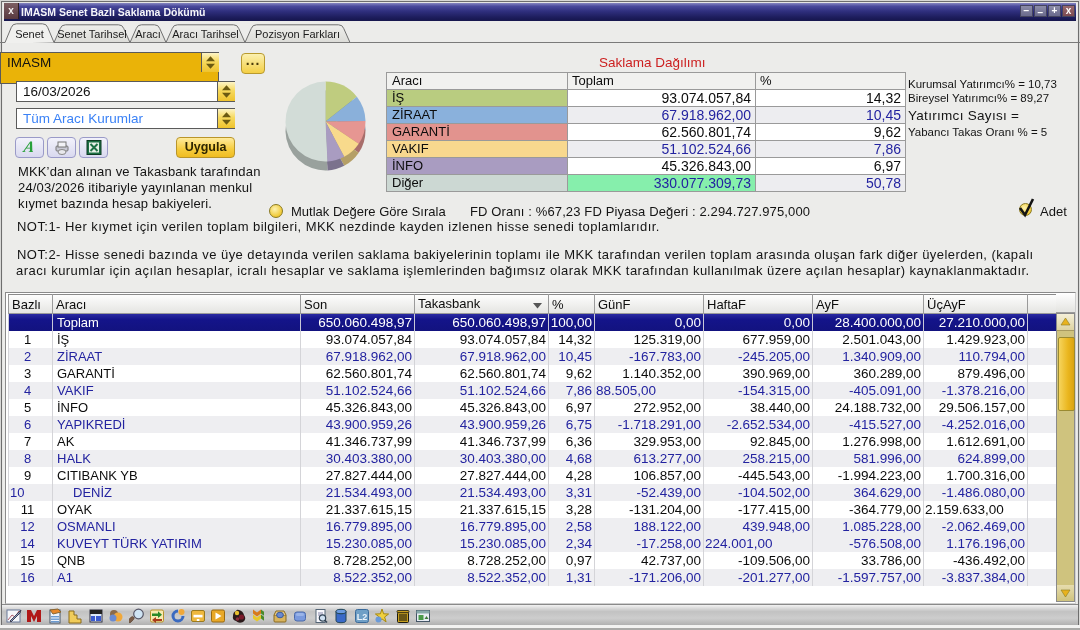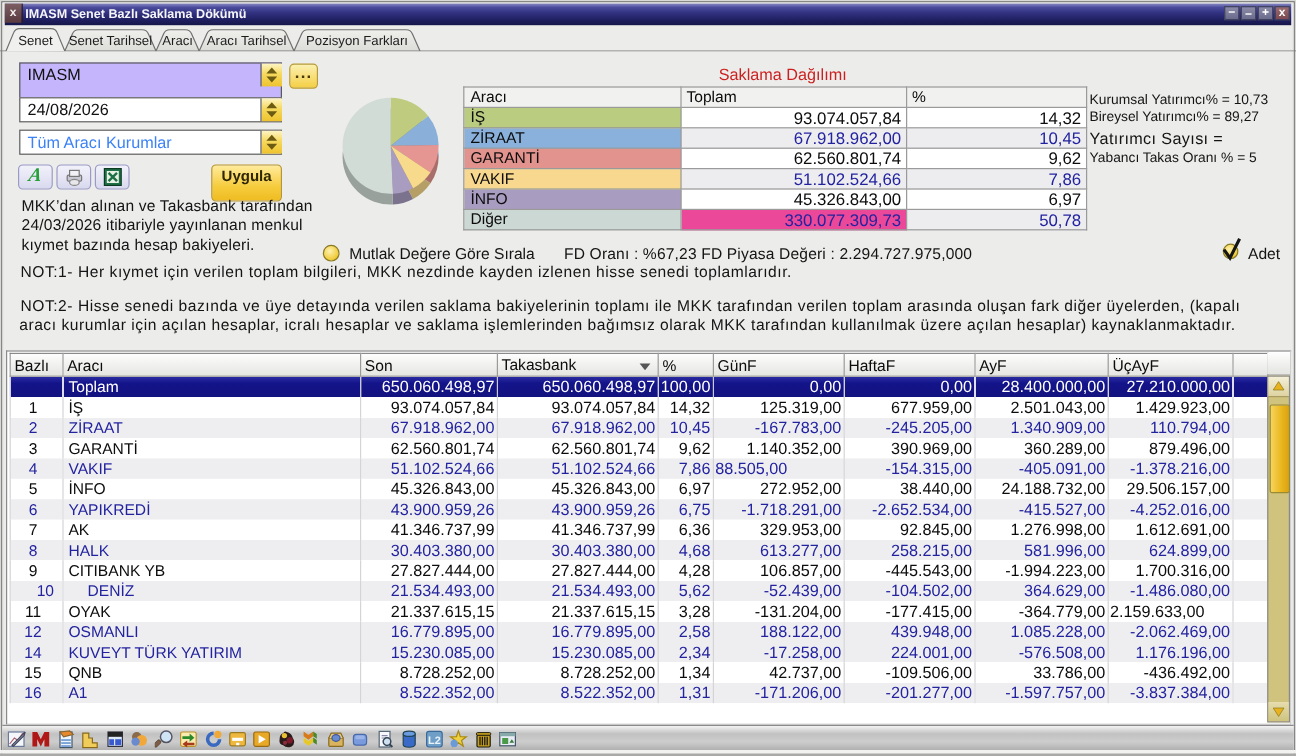--- a/index.html
+++ b/index.html
@@ -23,29 +23,29 @@
     <path d="M245,19.5 L251.3,5.4 Q252.5,1.8 256.5,1.8 L338.5,1.8 Q342.5,1.8 343.7,5.4 L350,19.5" fill="url(#tg)" stroke="#6f6f6f" stroke-width="1"></path>
     <line x1="0" y1="19.5" x2="1080" y2="19.5" stroke="#7a7a7a" stroke-width="1"></line>
     <path d="M5,19.5 L11.3,4.4 Q12.5,0.8 16.5,0.8 L42.5,0.8 Q46.5,0.8 47.7,4.4 L54,19.5 L5,20.6 Z" fill="#f0f0ee"></path>
     <path d="M5,19.5 L11.3,4.4 Q12.5,0.8 16.5,0.8 L42.5,0.8 Q46.5,0.8 47.7,4.4 L54,19.5" fill="none" stroke="#6f6f6f" stroke-width="1"></path>
     <text x="29.5" y="14.5" font-size="11" text-anchor="middle" fill="#1c1c1c" font-family="Liberation Sans,sans-serif">Senet</text>
     <text x="92.0" y="14.5" font-size="11" text-anchor="middle" fill="#1c1c1c" font-family="Liberation Sans,sans-serif">Senet Tarihsel</text>
     <text x="148.0" y="14.5" font-size="11" text-anchor="middle" fill="#1c1c1c" font-family="Liberation Sans,sans-serif">Aracı</text>
     <text x="205.5" y="14.5" font-size="11" text-anchor="middle" fill="#1c1c1c" font-family="Liberation Sans,sans-serif">Aracı Tarihsel</text>
     <text x="297.5" y="14.5" font-size="11" text-anchor="middle" fill="#1c1c1c" font-family="Liberation Sans,sans-serif">Pozisyon Farkları</text>
   </svg>
-<div style="position:absolute;left:16px;top:52px;width:219px;height:32px;background:#c4b5fd;border:1px solid #5a5a5a;box-sizing:border-box">
+<div style="position:absolute;left:0;top:52px;width:219px;height:32px;background:#eab308;border:1px solid #5a5a5a;box-sizing:border-box">
     <div style="position:absolute;left:6px;top:0;line-height:19px;font-size:13.5px;color:#111">IMASM</div>
     <div style="position:absolute;left:200px;top:0px;width:17px;height:19px;background:linear-gradient(#fdf4c5,#f6d95e 45%,#efc32e);border-left:1px solid #5a5a5a"><svg width="17" height="19" viewBox="0 0 17 19">
         <path d="M8.5,3.2 L13,8.2 L4,8.2 Z" fill="#6b5a12"></path>
         <path d="M8.5,15.8 L13,10.8 L4,10.8 Z" fill="#6b5a12"></path>
       </svg></div>
   </div>
 <div style="position:absolute;left:16px;top:81px;width:219px;height:21px;background:#fff;border:1px solid #5a5a5a;box-sizing:border-box">
-    <div style="position:absolute;left:6px;top:0;line-height:19px;font-size:13.5px;color:#111">24/08/2026</div>
+    <div style="position:absolute;left:6px;top:0;line-height:19px;font-size:13.5px;color:#111">16/03/2026</div>
     <div style="position:absolute;left:200px;top:0px;width:17px;height:19px;background:linear-gradient(#fdf4c5,#f6d95e 45%,#efc32e);border-left:1px solid #5a5a5a"><svg width="17" height="19" viewBox="0 0 17 19">
         <path d="M8.5,3.2 L13,8.2 L4,8.2 Z" fill="#6b5a12"></path>
         <path d="M8.5,15.8 L13,10.8 L4,10.8 Z" fill="#6b5a12"></path>
       </svg></div>
   </div>
 <div style="position:absolute;left:16px;top:108px;width:219px;height:21px;background:#fff;border:1px solid #5a5a5a;box-sizing:border-box">
     <div style="position:absolute;left:6px;top:0;line-height:19px;font-size:13.5px;color:#3b82f6">Tüm Aracı Kurumlar</div>
     <div style="position:absolute;left:200px;top:0px;width:17px;height:19px;background:linear-gradient(#fdf4c5,#f6d95e 45%,#efc32e);border-left:1px solid #5a5a5a"><svg width="17" height="19" viewBox="0 0 17 19">
         <path d="M8.5,3.2 L13,8.2 L4,8.2 Z" fill="#6b5a12"></path>
         <path d="M8.5,15.8 L13,10.8 L4,10.8 Z" fill="#6b5a12"></path>
@@ -56,21 +56,21 @@
 <div style="position:absolute;left:47px;top:137px;width:29px;height:21px;border-radius:4px;background:linear-gradient(#f2f2fb,#d9d9ef);border:1px solid #9a9ac8;box-sizing:border-box;text-align:center"><svg width="20" height="19" viewBox="0 0 20 19">
       <rect x="4" y="8" width="12" height="5" rx="1" fill="#c8c8d4" stroke="#777"></rect>
       <rect x="6" y="4" width="8" height="5" fill="#f2f2f6" stroke="#777"></rect>
       <ellipse cx="10" cy="14" rx="4" ry="2.5" fill="#e8e8ec" stroke="#888"></ellipse>
     </svg></div>
 <div style="position:absolute;left:79px;top:137px;width:29px;height:21px;border-radius:4px;background:linear-gradient(#f2f2fb,#d9d9ef);border:1px solid #9a9ac8;box-sizing:border-box;text-align:center"><svg width="20" height="19" viewBox="0 0 20 19">
       <rect x="3" y="2.5" width="14" height="14" fill="#1e7145" stroke="#0c3a22"></rect>
       <rect x="5" y="4.5" width="10" height="10" fill="#e8f0e8"></rect>
       <path d="M6.5,6 l7,7 M13.5,6 l-7,7" stroke="#1e7145" stroke-width="2"></path>
     </svg></div>
-<div style="position:absolute;left:176px;top:137px;width:59px;height:31px;border-radius:4px;background:linear-gradient(#ffeb9c,#f6cc3d 60%,#efbc22);border:1px solid #b9952a;box-sizing:border-box;color:#2e2600;font-size:12.5px;text-align:center;line-height:19px;font-weight:bold">Uygula</div>
+<div style="position:absolute;left:176px;top:137px;width:59px;height:21px;border-radius:4px;background:linear-gradient(#ffeb9c,#f6cc3d 60%,#efbc22);border:1px solid #b9952a;box-sizing:border-box;color:#2e2600;font-size:12.5px;text-align:center;line-height:19px;font-weight:bold">Uygula</div>
 <div class="t" style="left:18px;top:164px;white-space:normal;width:252px;line-height:15.8px;font-size:13px;letter-spacing:0.15px;color:#141414">MKK’dan alınan ve Takasbank tarafından 24/03/2026 itibariyle yayınlanan menkul kıymet bazında hesap bakiyeleri.</div>
 <svg style="position:absolute;left:281px;top:77px" width="90" height="100" viewBox="0 0 90 100">
     <g transform="translate(0,9)">
       <path d="M44.5,44.5 L44.50,4.50 A40,40 0 0 1 75.83,19.63 Z" fill="#8b955d"></path>
       <path d="M44.5,44.5 L75.83,19.63 A40,40 0 0 1 84.50,43.92 Z" fill="#65809f"></path>
       <path d="M44.5,44.5 L84.50,43.92 A40,40 0 0 1 77.74,66.75 Z" fill="#a86e6b"></path>
       <path d="M44.5,44.5 L77.74,66.75 A40,40 0 0 1 63.22,79.85 Z" fill="#b59f66"></path>
       <path d="M44.5,44.5 L63.22,79.85 A40,40 0 0 1 46.46,84.45 Z" fill="#7b728d"></path>
       <path d="M44.5,44.5 L46.46,84.45 A40,40 0 1 1 44.50,4.50 Z" fill="#99a19d"></path>
     </g>
@@ -114,21 +114,21 @@
         <td style="background:#ededf0;border:1px solid #9a9a9a;text-align:right;padding:0 4px 0 0;height:16px;line-height:16px;font-size:14px">51.102.524,66</td>
         <td style="background:#ededf0;border:1px solid #9a9a9a;text-align:right;padding:0 4px 0 0;height:16px;line-height:16px;font-size:14px">7,86</td>
       </tr>
       <tr style="color:#0c0c0c">
         <td style="background:#a99cc1;border:1px solid #9a9a9a;padding:0 0 0 5px;height:16px;line-height:16px;color:#0c0c0c">İNFO</td>
         <td style="background:#fff;border:1px solid #9a9a9a;text-align:right;padding:0 4px 0 0;height:16px;line-height:16px;font-size:14px">45.326.843,00</td>
         <td style="background:#fff;border:1px solid #9a9a9a;text-align:right;padding:0 4px 0 0;height:16px;line-height:16px;font-size:14px">6,97</td>
       </tr>
       <tr style="color:#2323a0">
         <td style="background:#ccd8d3;border:1px solid #9a9a9a;padding:0 0 0 5px;height:16px;line-height:16px;color:#0c0c0c">Diğer</td>
-        <td style="background:#ec4899;border:1px solid #9a9a9a;text-align:right;padding:0 4px 0 0;height:16px;line-height:16px;font-size:14px">330.077.309,73</td>
+        <td style="background:#86efac;border:1px solid #9a9a9a;text-align:right;padding:0 4px 0 0;height:16px;line-height:16px;font-size:14px">330.077.309,73</td>
         <td style="background:#ededf0;border:1px solid #9a9a9a;text-align:right;padding:0 4px 0 0;height:16px;line-height:16px;font-size:14px">50,78</td>
       </tr>
     </tbody>
   </table>
 <div class="t" style="left:908px;top:78px;font-size:11.5px">Kurumsal Yatırımcı% = 10,73</div>
 <div class="t" style="left:908px;top:92px;font-size:11.5px">Bireysel Yatırımcı% = 89,27</div>
 <div class="t" style="left:908px;top:108px;font-size:13.5px;letter-spacing:0.3px">Yatırımcı Sayısı =</div>
 <div class="t" style="left:908px;top:126px;font-size:11.5px">Yabancı Takas Oranı % = 5</div>
 <div style="position:absolute;left:269px;top:204px;width:14px;height:14px;border-radius:50%;background:radial-gradient(circle at 40% 35%,#fdf2b0,#f0c935 70%,#d9a912);border:1px solid #8a7a22;box-sizing:border-box"></div>
 <div class="t" style="left:291px;top:204px;font-size:13px">Mutlak Değere Göre Sırala</div>
@@ -284,25 +284,25 @@
         <td style="border-left:1px solid #d4d4d8;border-right:1px solid #d4d4d8;text-align:right;padding-right:2px;overflow:hidden;white-space:nowrap">27.827.444,00</td>
         <td style="border-left:1px solid #d4d4d8;border-right:1px solid #d4d4d8;text-align:right;padding-right:2px;overflow:hidden;white-space:nowrap">27.827.444,00</td>
         <td style="border-left:1px solid #d4d4d8;border-right:1px solid #d4d4d8;text-align:right;padding-right:2px;overflow:hidden;white-space:nowrap">4,28</td>
         <td style="border-left:1px solid #d4d4d8;border-right:1px solid #d4d4d8;text-align:right;padding-right:2px;overflow:hidden;white-space:nowrap">106.857,00</td>
         <td style="border-left:1px solid #d4d4d8;border-right:1px solid #d4d4d8;text-align:right;padding-right:2px;overflow:hidden;white-space:nowrap">-445.543,00</td>
         <td style="border-left:1px solid #d4d4d8;border-right:1px solid #d4d4d8;text-align:right;padding-right:2px;overflow:hidden;white-space:nowrap">-1.994.223,00</td>
         <td style="border-left:1px solid #d4d4d8;border-right:1px solid #d4d4d8;text-align:right;padding-right:2px;overflow:hidden;white-space:nowrap">1.700.316,00</td>
         <td style="border-left:1px solid #d4d4d8;border-right:1px solid #d4d4d8;text-align:right;padding-right:2px;overflow:hidden;white-space:nowrap"></td>
       </tr>
       <tr style="height:17px;background:#eeeef1;color:#2323a0">
-        <td style="border-left:1px solid #d4d4d8;border-right:1px solid #d4d4d8;text-align:right;padding-right:7px;font-size:13px;overflow:hidden;white-space:nowrap">10</td>
+        <td style="border-left:1px solid #d4d4d8;border-right:1px solid #d4d4d8;text-align:left;padding-right:7px;font-size:13px;overflow:hidden;white-space:nowrap">10</td>
         <td style="border-left:1px solid #d4d4d8;border-right:1px solid #d4d4d8;text-align:left;padding-left:20px;font-size:13px;overflow:hidden;white-space:nowrap">DENİZ</td>
         <td style="border-left:1px solid #d4d4d8;border-right:1px solid #d4d4d8;text-align:right;padding-right:2px;overflow:hidden;white-space:nowrap">21.534.493,00</td>
         <td style="border-left:1px solid #d4d4d8;border-right:1px solid #d4d4d8;text-align:right;padding-right:2px;overflow:hidden;white-space:nowrap">21.534.493,00</td>
-        <td style="border-left:1px solid #d4d4d8;border-right:1px solid #d4d4d8;text-align:right;padding-right:2px;overflow:hidden;white-space:nowrap">5,62</td>
+        <td style="border-left:1px solid #d4d4d8;border-right:1px solid #d4d4d8;text-align:right;padding-right:2px;overflow:hidden;white-space:nowrap">3,31</td>
         <td style="border-left:1px solid #d4d4d8;border-right:1px solid #d4d4d8;text-align:right;padding-right:2px;overflow:hidden;white-space:nowrap">-52.439,00</td>
         <td style="border-left:1px solid #d4d4d8;border-right:1px solid #d4d4d8;text-align:right;padding-right:2px;overflow:hidden;white-space:nowrap">-104.502,00</td>
         <td style="border-left:1px solid #d4d4d8;border-right:1px solid #d4d4d8;text-align:right;padding-right:2px;overflow:hidden;white-space:nowrap">364.629,00</td>
         <td style="border-left:1px solid #d4d4d8;border-right:1px solid #d4d4d8;text-align:right;padding-right:2px;overflow:hidden;white-space:nowrap">-1.486.080,00</td>
         <td style="border-left:1px solid #d4d4d8;border-right:1px solid #d4d4d8;text-align:right;padding-right:2px;overflow:hidden;white-space:nowrap"></td>
       </tr>
       <tr style="height:17px;background:#fff;color:#0c0c0c">
         <td style="border-left:1px solid #d4d4d8;border-right:1px solid #d4d4d8;text-align:center;padding-right:7px;font-size:13px;overflow:hidden;white-space:nowrap">11</td>
         <td style="border-left:1px solid #d4d4d8;border-right:1px solid #d4d4d8;text-align:left;padding-left:4px;font-size:13px;overflow:hidden;white-space:nowrap">OYAK</td>
         <td style="border-left:1px solid #d4d4d8;border-right:1px solid #d4d4d8;text-align:right;padding-right:2px;overflow:hidden;white-space:nowrap">21.337.615,15</td>
@@ -326,31 +326,31 @@
         <td style="border-left:1px solid #d4d4d8;border-right:1px solid #d4d4d8;text-align:right;padding-right:2px;overflow:hidden;white-space:nowrap">-2.062.469,00</td>
         <td style="border-left:1px solid #d4d4d8;border-right:1px solid #d4d4d8;text-align:right;padding-right:2px;overflow:hidden;white-space:nowrap"></td>
       </tr>
       <tr style="height:17px;background:#eeeef1;color:#2323a0">
         <td style="border-left:1px solid #d4d4d8;border-right:1px solid #d4d4d8;text-align:center;padding-right:7px;font-size:13px;overflow:hidden;white-space:nowrap">14</td>
         <td style="border-left:1px solid #d4d4d8;border-right:1px solid #d4d4d8;text-align:left;padding-left:4px;font-size:13px;overflow:hidden;white-space:nowrap">KUVEYT TÜRK YATIRIM</td>
         <td style="border-left:1px solid #d4d4d8;border-right:1px solid #d4d4d8;text-align:right;padding-right:2px;overflow:hidden;white-space:nowrap">15.230.085,00</td>
         <td style="border-left:1px solid #d4d4d8;border-right:1px solid #d4d4d8;text-align:right;padding-right:2px;overflow:hidden;white-space:nowrap">15.230.085,00</td>
         <td style="border-left:1px solid #d4d4d8;border-right:1px solid #d4d4d8;text-align:right;padding-right:2px;overflow:hidden;white-space:nowrap">2,34</td>
         <td style="border-left:1px solid #d4d4d8;border-right:1px solid #d4d4d8;text-align:right;padding-right:2px;overflow:hidden;white-space:nowrap">-17.258,00</td>
-        <td style="border-left:1px solid #d4d4d8;border-right:1px solid #d4d4d8;text-align:right;padding-right:2px;overflow:hidden;white-space:nowrap">224.001,00</td>
+        <td style="border-left:1px solid #d4d4d8;border-right:1px solid #d4d4d8;padding-right:2px;overflow:hidden;white-space:nowrap">224.001,00</td>
         <td style="border-left:1px solid #d4d4d8;border-right:1px solid #d4d4d8;text-align:right;padding-right:2px;overflow:hidden;white-space:nowrap">-576.508,00</td>
         <td style="border-left:1px solid #d4d4d8;border-right:1px solid #d4d4d8;text-align:right;padding-right:2px;overflow:hidden;white-space:nowrap">1.176.196,00</td>
         <td style="border-left:1px solid #d4d4d8;border-right:1px solid #d4d4d8;text-align:right;padding-right:2px;overflow:hidden;white-space:nowrap"></td>
       </tr>
       <tr style="height:17px;background:#fff;color:#0c0c0c">
         <td style="border-left:1px solid #d4d4d8;border-right:1px solid #d4d4d8;text-align:center;padding-right:7px;font-size:13px;overflow:hidden;white-space:nowrap">15</td>
         <td style="border-left:1px solid #d4d4d8;border-right:1px solid #d4d4d8;text-align:left;padding-left:4px;font-size:13px;overflow:hidden;white-space:nowrap">QNB</td>
         <td style="border-left:1px solid #d4d4d8;border-right:1px solid #d4d4d8;text-align:right;padding-right:2px;overflow:hidden;white-space:nowrap">8.728.252,00</td>
         <td style="border-left:1px solid #d4d4d8;border-right:1px solid #d4d4d8;text-align:right;padding-right:2px;overflow:hidden;white-space:nowrap">8.728.252,00</td>
-        <td style="border-left:1px solid #d4d4d8;border-right:1px solid #d4d4d8;text-align:right;padding-right:2px;overflow:hidden;white-space:nowrap">1,34</td>
+        <td style="border-left:1px solid #d4d4d8;border-right:1px solid #d4d4d8;text-align:right;padding-right:2px;overflow:hidden;white-space:nowrap">0,97</td>
         <td style="border-left:1px solid #d4d4d8;border-right:1px solid #d4d4d8;text-align:right;padding-right:2px;overflow:hidden;white-space:nowrap">42.737,00</td>
         <td style="border-left:1px solid #d4d4d8;border-right:1px solid #d4d4d8;text-align:right;padding-right:2px;overflow:hidden;white-space:nowrap">-109.506,00</td>
         <td style="border-left:1px solid #d4d4d8;border-right:1px solid #d4d4d8;text-align:right;padding-right:2px;overflow:hidden;white-space:nowrap">33.786,00</td>
         <td style="border-left:1px solid #d4d4d8;border-right:1px solid #d4d4d8;text-align:right;padding-right:2px;overflow:hidden;white-space:nowrap">-436.492,00</td>
         <td style="border-left:1px solid #d4d4d8;border-right:1px solid #d4d4d8;text-align:right;padding-right:2px;overflow:hidden;white-space:nowrap"></td>
       </tr>
       <tr style="height:17px;background:#eeeef1;color:#2323a0">
         <td style="border-left:1px solid #d4d4d8;border-right:1px solid #d4d4d8;text-align:center;padding-right:7px;font-size:13px;overflow:hidden;white-space:nowrap">16</td>
         <td style="border-left:1px solid #d4d4d8;border-right:1px solid #d4d4d8;text-align:left;padding-left:4px;font-size:13px;overflow:hidden;white-space:nowrap">A1</td>
         <td style="border-left:1px solid #d4d4d8;border-right:1px solid #d4d4d8;text-align:right;padding-right:2px;overflow:hidden;white-space:nowrap">8.522.352,00</td>

